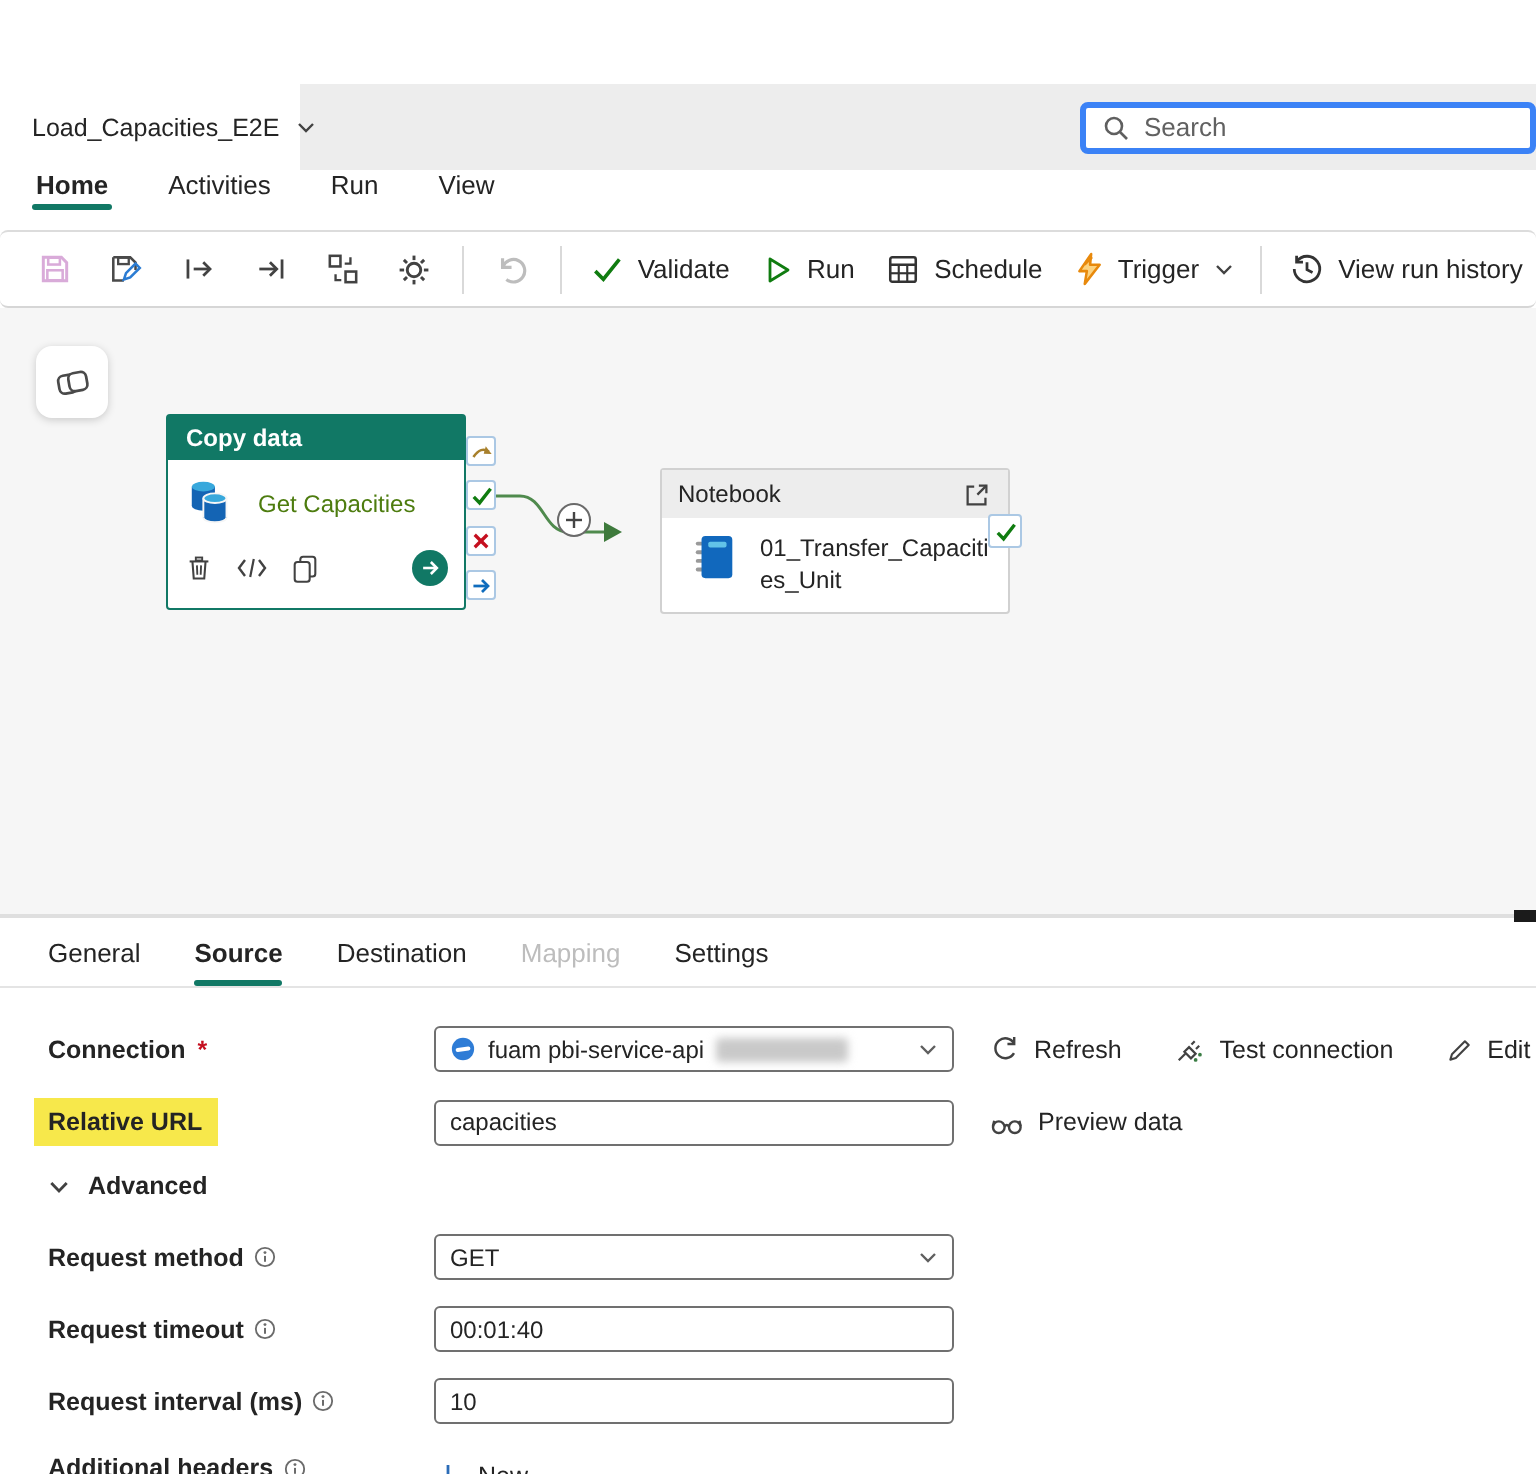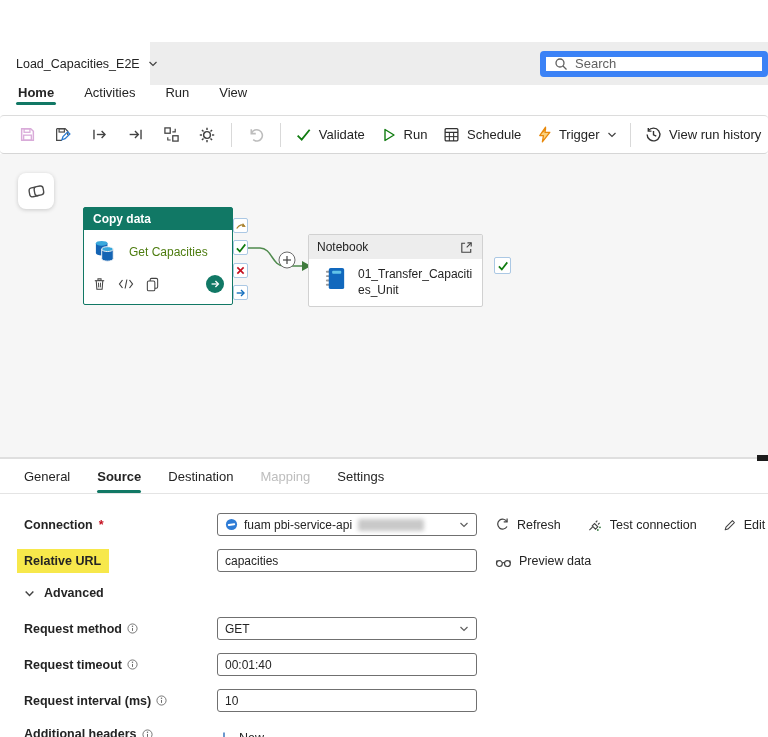--- a/index.html
+++ b/index.html
@@ -3,21 +3,21 @@
 <meta charset="utf-8">
 <style>
   * { margin:0; padding:0; box-sizing:border-box; }
   html,body { width:768px; height:737px; overflow:hidden; }
   body { font-family:"Liberation Sans","DejaVu Sans",sans-serif; color:#242424; background:#ffffff; }
   .app { width:768px; height:737px; display:flex; flex-direction:column;margin-top:42px; }
 
   
   .titlebar { height:43px; background:#ededed; display:flex; align-items:stretch; flex-shrink:0; }
   .doc-tab { width:150px; background:#ffffff; display:flex; align-items:center; gap:8px; padding-left:16px; font-size:12.5px; color:#242424; cursor:pointer; }
-  .searchbox { margin-left:auto; margin-right:0; align-self:center; width:228px; height:26px; background:#ffffff; border:6px solid #3b82f6; border-radius:4px; display:flex; align-items:center; padding-left:8px; gap:7px; }
+  .searchbox { margin-left:auto; margin-right:0; align-self:center; width:228px; height:26px; background:#ffffff; border:3px solid #3b82f6; border-radius:4px; display:flex; align-items:center; padding-left:8px; gap:7px; }
   .searchbox input { border:none; outline:none; font-size:13px; width:150px; background:transparent; font-family:inherit; color:#242424; }
   .searchbox input::placeholder { color:#616161; }
 
   
   .ribbon-tabs { height:30px; background:#ffffff; display:flex; align-items:flex-start; gap:30px; padding-left:18px; flex-shrink:0; }
   .rtab { font-size:13px; padding-bottom:7px; position:relative; color:#242424; cursor:pointer; }
   .rtab.active { font-weight:bold; }
   .rtab.active::after { content:""; position:absolute; left:-2px; right:-2px; bottom:2px; height:3px; border-radius:2px; background:#117865; }
 
   
@@ -33,41 +33,41 @@
   .copy-card { position:absolute; left:83px; top:53px; width:150px; height:98px; background:#ffffff; border:1.5px solid #117865; border-radius:2px; }
   .copy-card .hdr { height:22px; background:#117865; color:#ffffff; font-size:12px; font-weight:bold; display:flex; align-items:center; padding-left:9px; }
   .copy-card .bodyrow { display:flex; align-items:center; gap:9px; padding:8px 6px 2px 9px; }
   .copy-card .name { font-size:12px; color:#4d7c0f; }
   .copy-card .footer { display:flex; align-items:center; gap:11px; padding:7px 8px 0 8px; }
   .gobtn { margin-left:auto; width:18px; height:18px; border-radius:50%; background:#117865; display:flex; align-items:center; justify-content:center; cursor:pointer; }
 
   .port { position:absolute; width:15px; height:15px; background:#ffffff; border:1px solid #abc8e4; border-radius:2px; display:flex; align-items:center; justify-content:center; cursor:pointer; }
   .connector-svg { position:absolute; left:0; top:0; width:768px; height:303px; pointer-events:none; }
 
-  .nb-card { position:absolute; left:308px; top:80px; width:175px; height:73px; background:#ffffff; border:1px solid #d1d1d1; border-radius:2px; }
+  .nb-card { position:absolute; left:330px; top:80px; width:175px; height:73px; background:#ffffff; border:1px solid #d1d1d1; border-radius:2px; }
   .nb-card .hdr { height:24px; background:#ededed; display:flex; align-items:center; padding:0 8px; font-size:12px; color:#242424; }
   .nb-card .hdr .sp { margin-left:auto; }
   .nb-card .bodyrow { display:flex; align-items:flex-start; gap:10px; padding:7px 6px 0 14px; }
   .nb-card .name { font-size:12px; line-height:1.35; width:118px; word-break:break-all; color:#242424; }
   .check-badge { position:absolute; left:494px; top:103px; width:17px; height:17px; background:#ffffff; border:1px solid #abc8e4; border-radius:2px; display:flex; align-items:center; justify-content:center; }
 
   
   .divider-strip { height:2px; background:#dfdfdf; position:relative; flex-shrink:0; }
   .resize-handle { position:absolute; right:0; top:-2px; width:11px; height:6px; background:#1b1b1b; }
 
   
   .panel { height:306px; background:#ffffff; border-radius:0 0 9px 9px; flex-shrink:0; overflow:hidden; }
   .ptabs { display:flex; gap:27px; padding:10px 0 0 24px; border-bottom:1px solid #e4e4e4; }
   .ptab { font-size:13px; color:#242424; padding-bottom:9px; position:relative; cursor:pointer; }
   .ptab.active { font-weight:bold; }
   .ptab.active::after { content:""; position:absolute; left:0; right:0; bottom:0; height:3px; border-radius:2px; background:#117865; }
   .ptab.disabled { color:#bdbdbd; cursor:default; }
 
   .form { padding:19px 0 0 24px; }
-  .frow { display:flex; margin-bottom:13px; min-height:23px; }
+  .frow { display:flex; align-items:center; margin-bottom:13px; min-height:23px; }
   .flabel { width:193px; font-size:12.5px; font-weight:bold; color:#242424; display:flex; align-items:center; gap:5px; flex-shrink:0; }
   .req { color:#c50f1f; font-weight:bold; margin-left:1px; }
   .hl { background:#f7e84b; padding:5px 8px 5px 7px; margin-left:-7px; }
   .ctrl { width:260px; height:23px; border:1px solid #707070; border-radius:3px; background:#ffffff; display:flex; align-items:center; padding:0 7px; font-size:12px; gap:6px; cursor:text; }
   .ctrl.dd { cursor:pointer; }
   .ctrl .chev { margin-left:auto; }
   .redacted { width:66px; height:12px; background:#c9c9c9; filter:blur(2px); border-radius:2px; }
   .actions { display:flex; align-items:center; gap:26px; margin-left:18px; }
   .alink { display:flex; align-items:center; gap:7px; font-size:12.5px; color:#242424; cursor:pointer; white-space:nowrap; }
   .adv { display:flex; align-items:center; gap:9px; font-size:12.5px; font-weight:bold; margin:3px 0 17px 0; cursor:pointer; }

